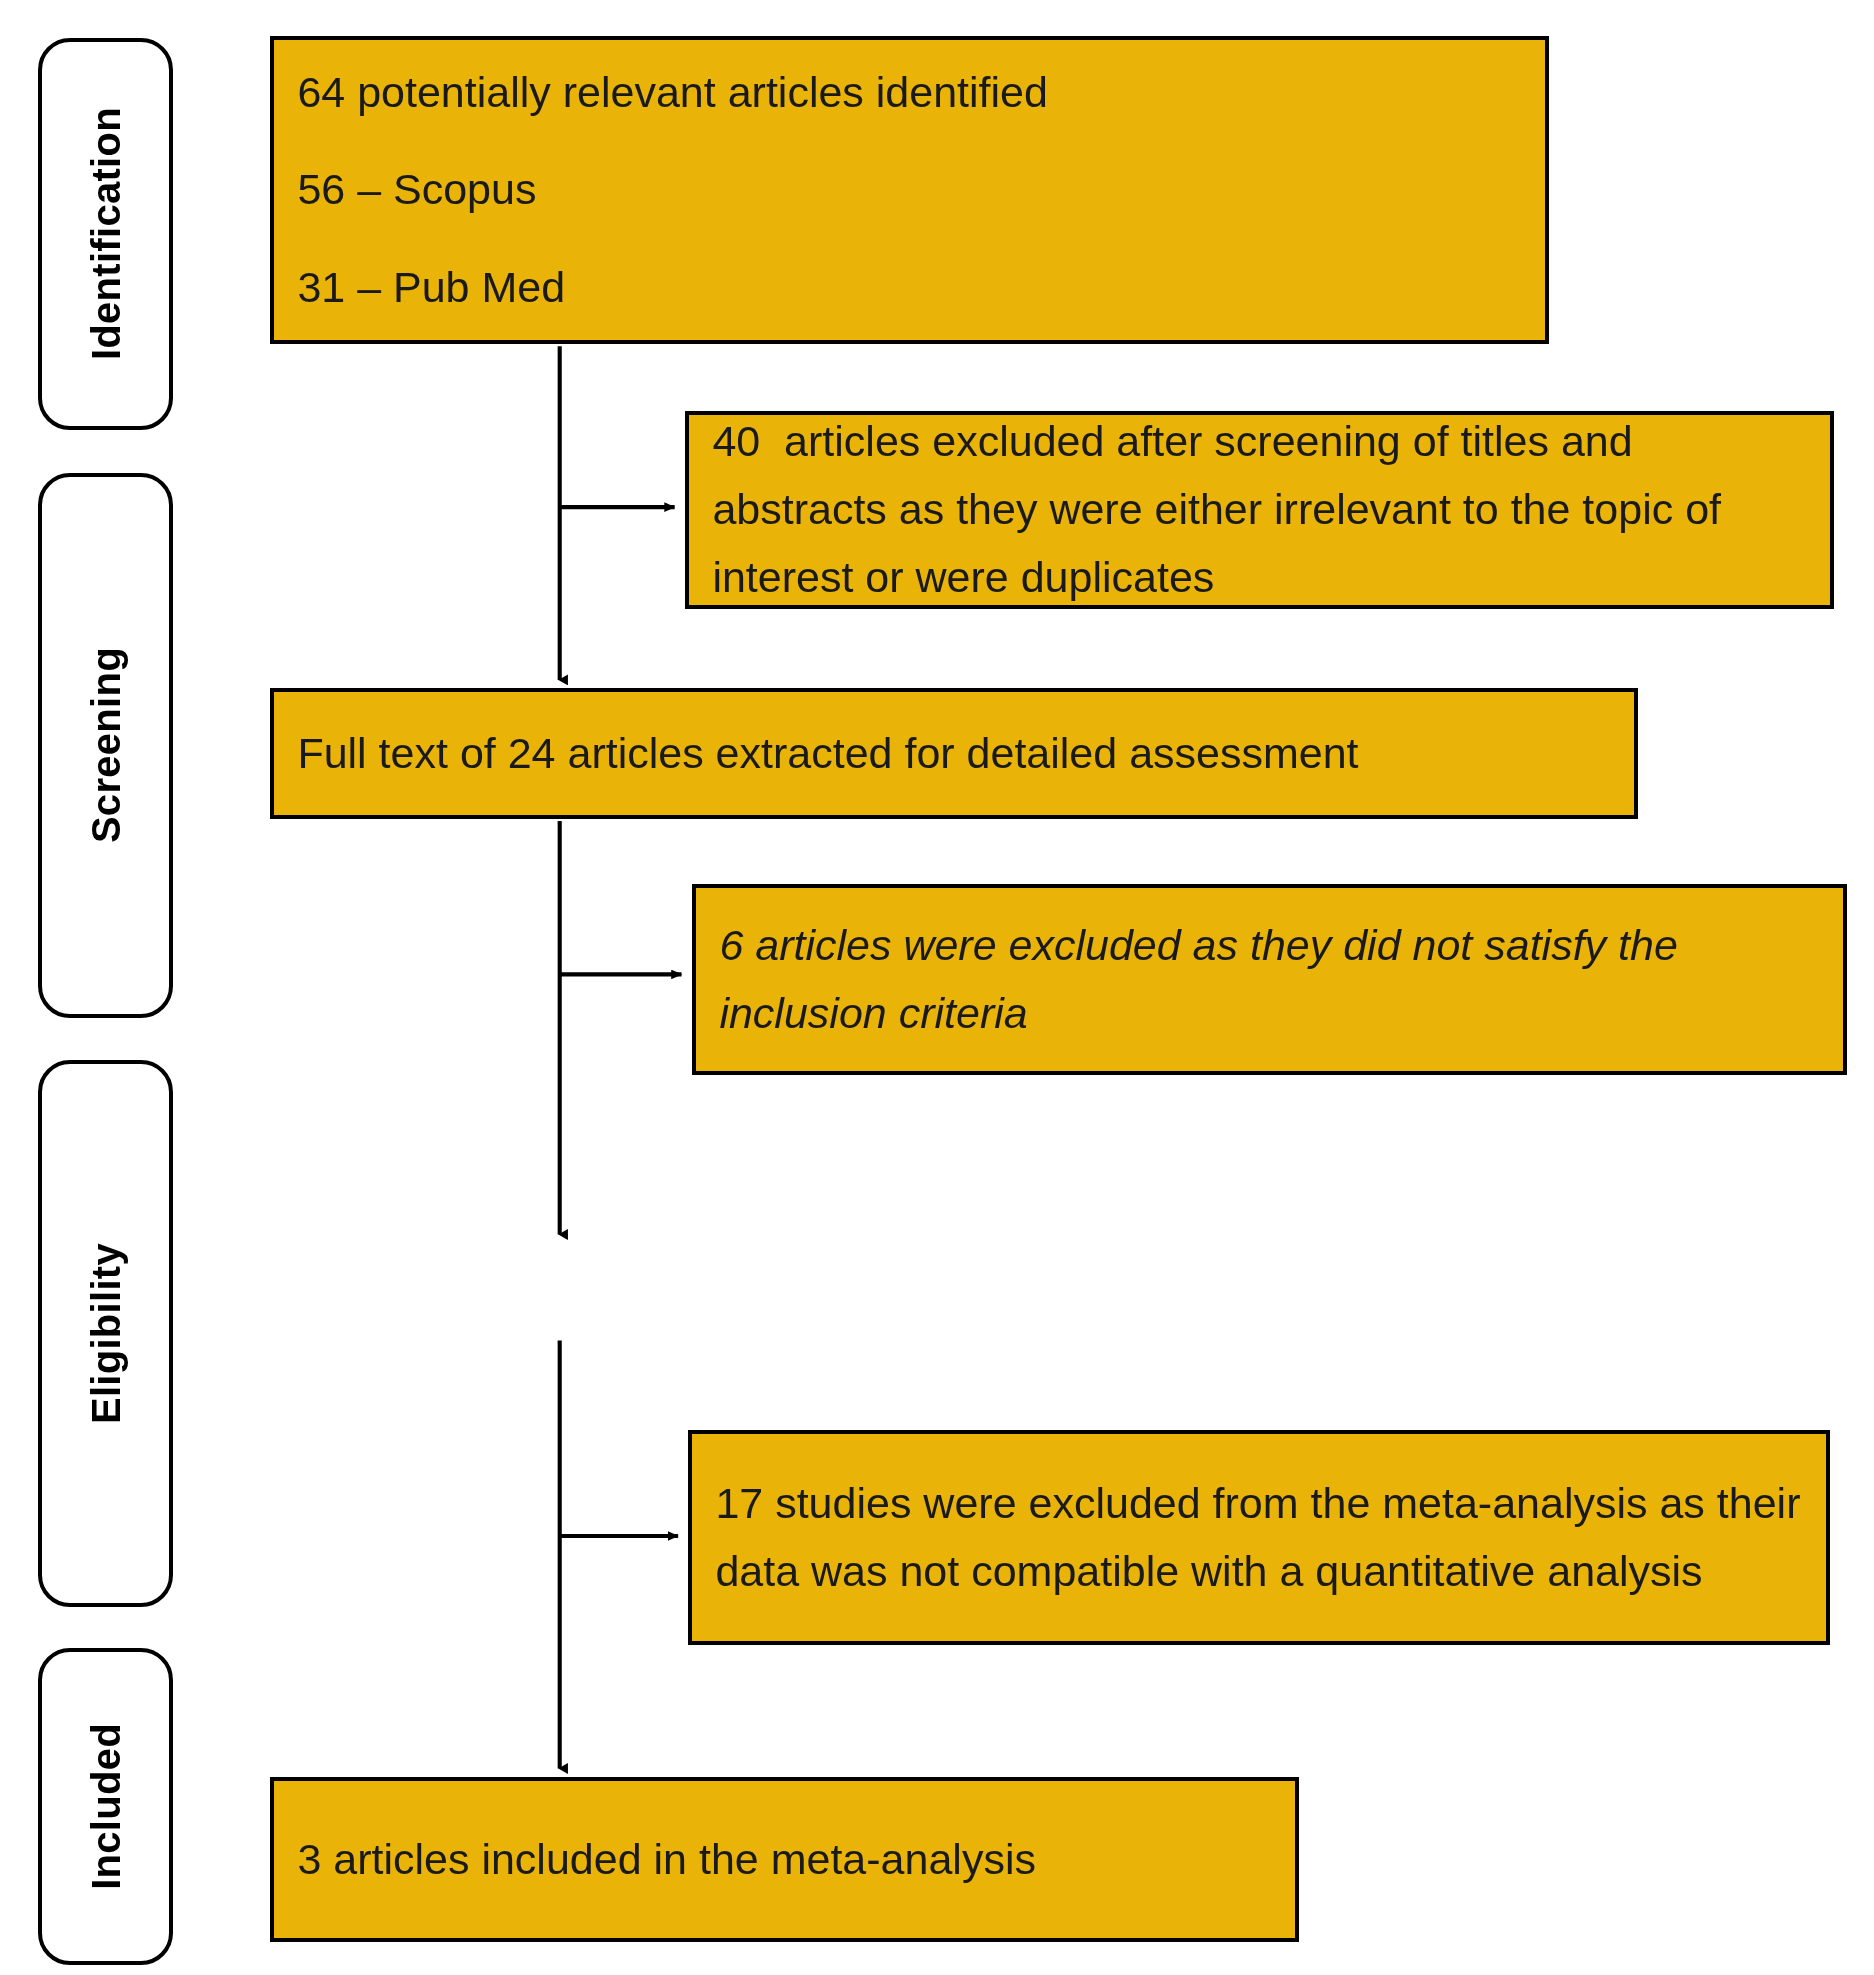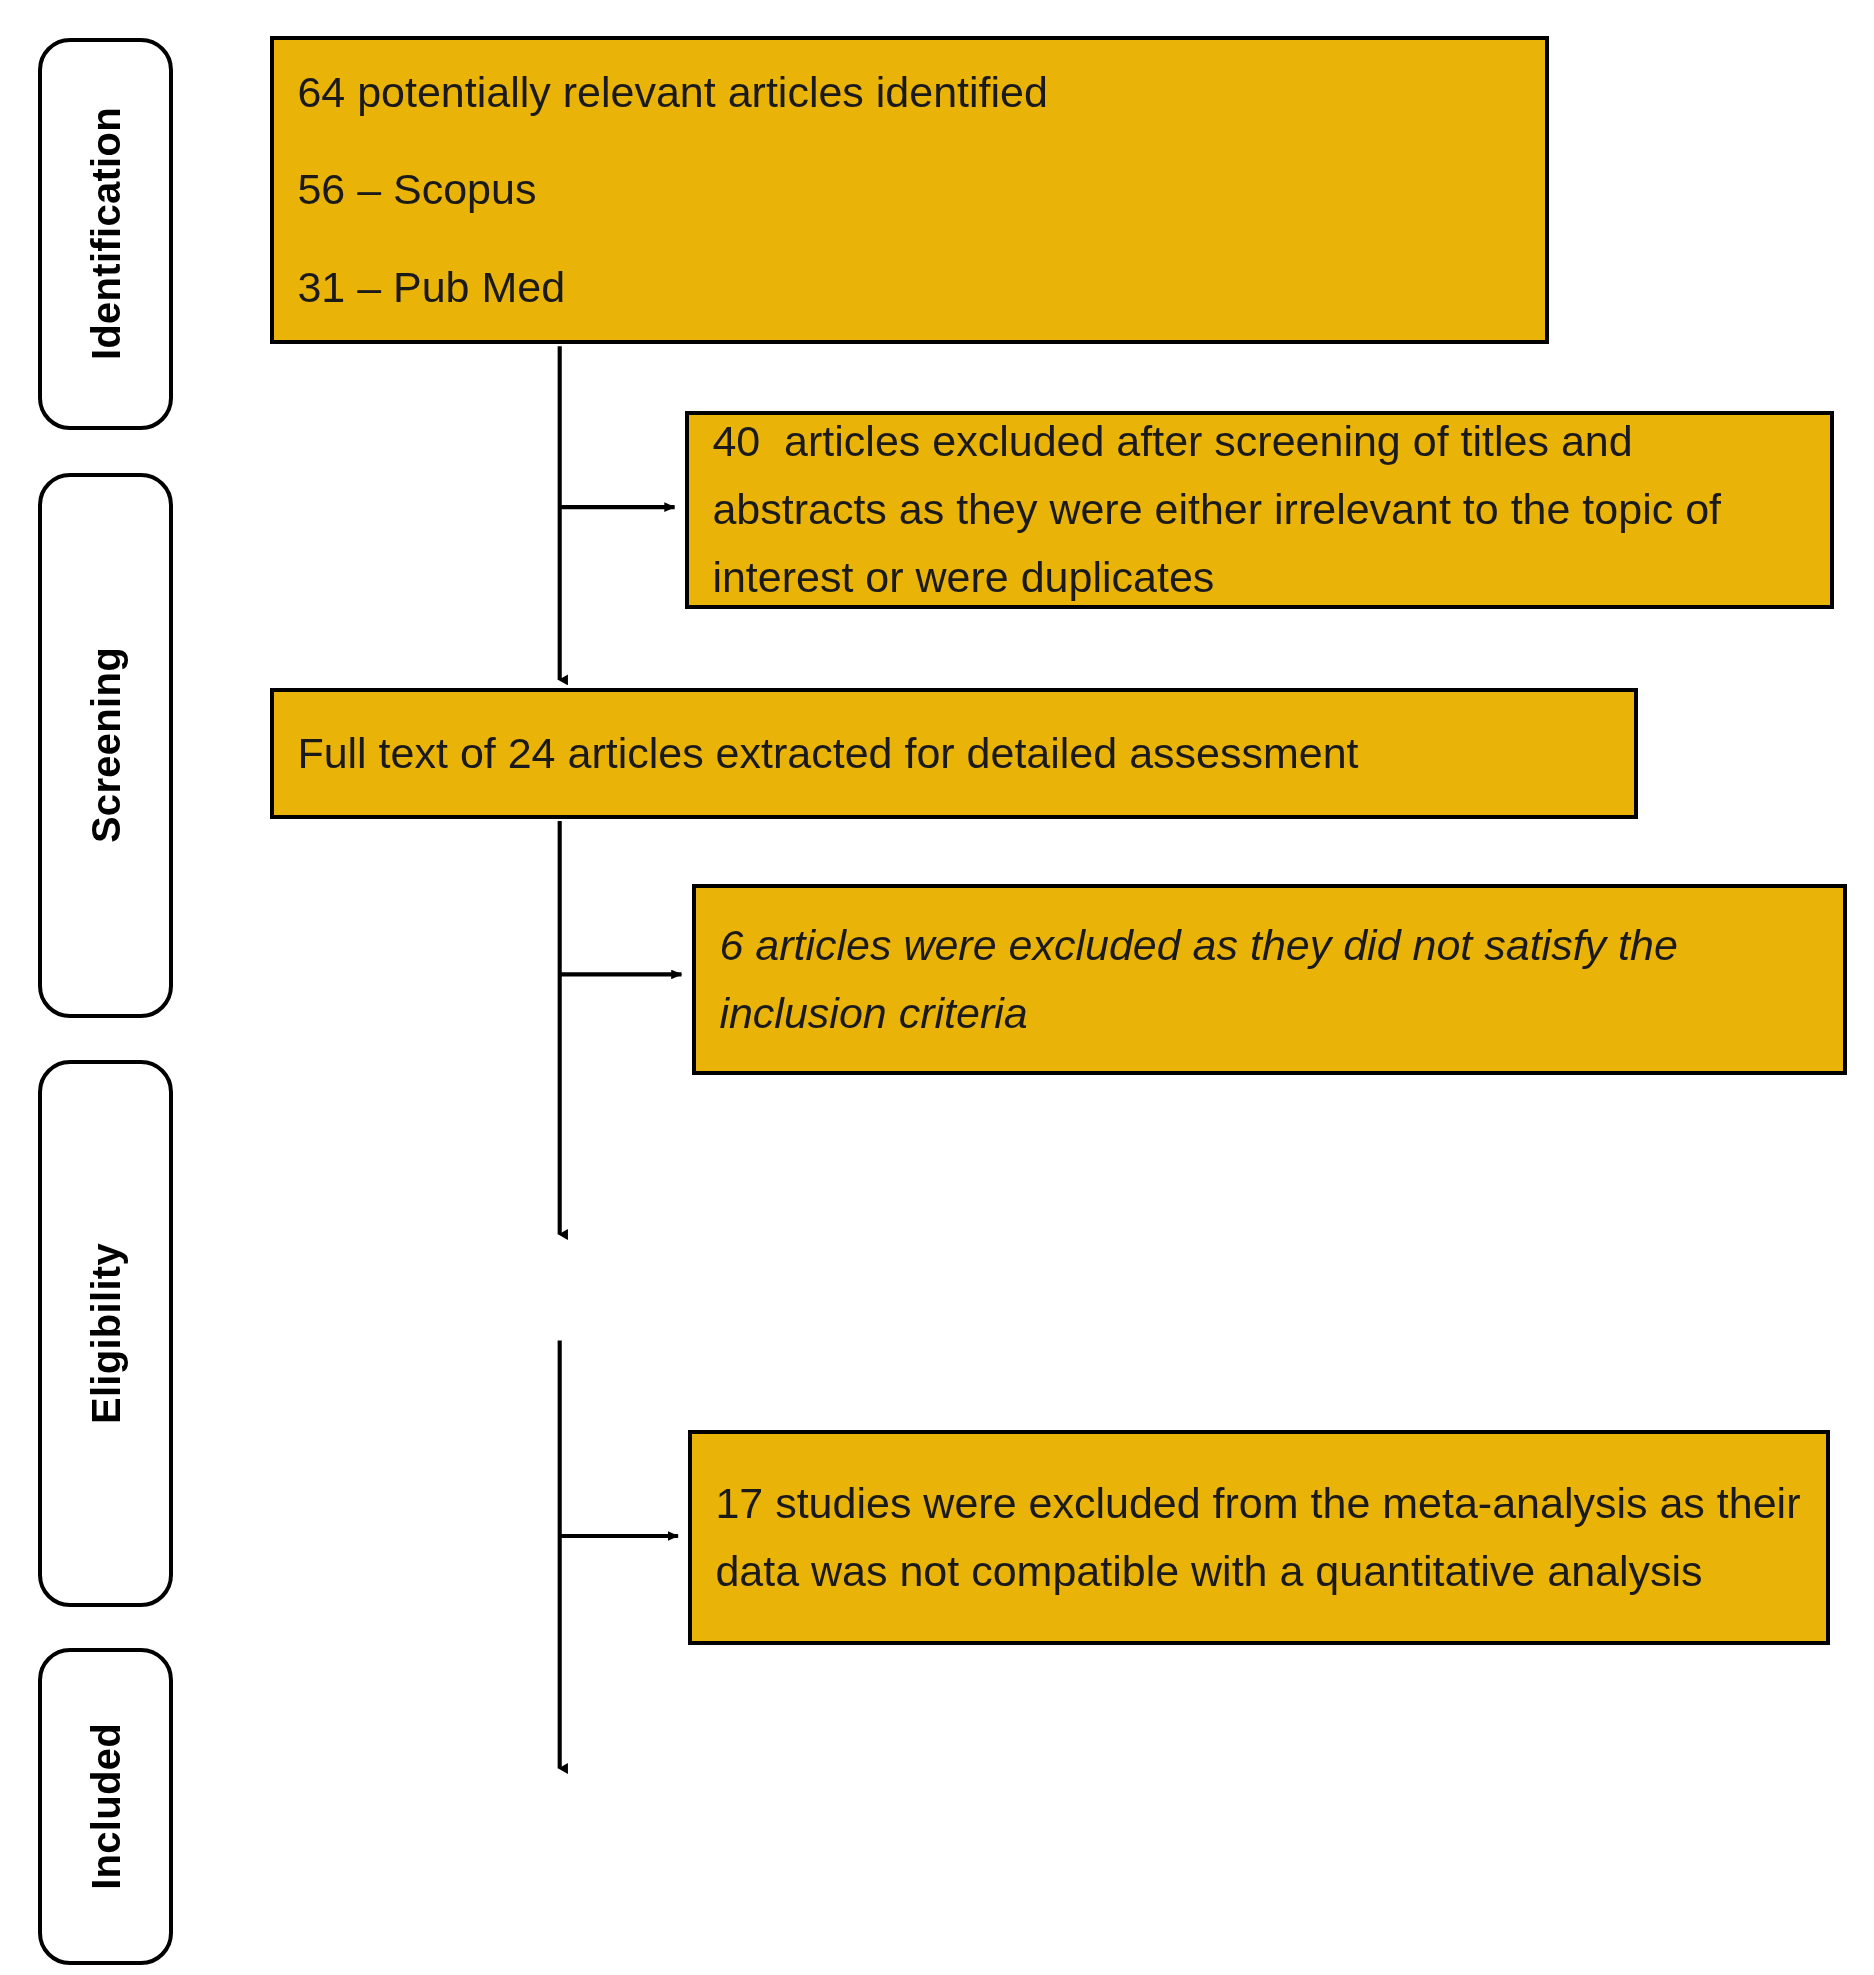--- a/index.html
+++ b/index.html
@@ -135,15 +135,18 @@
 
   <div class="flow-box pad-lg" style="left:692px; top:884px; width:1155px; height:191px;font-style:italic;">
     <div class="flow-text-multi">6 articles were excluded as they did not satisfy the inclusion criteria</div>
   </div>
 
 
   <div class="flow-box pad-lg" style="left:688px; top:1430px; width:1142px; height:215px;">
     <div class="flow-text-multi">17 studies were excluded from the meta-analysis as their data was not compatible with a quantitative analysis</div>
   </div>
 
+  <div class="flow-box pad-lg" style="left:270px; top:1777px; width:1029px; height:165px;">
+    <div class="flow-text-multi">3 articles included in the meta-analysis</div>
+  </div>
 
 </div>
 
 
 </body></html>

